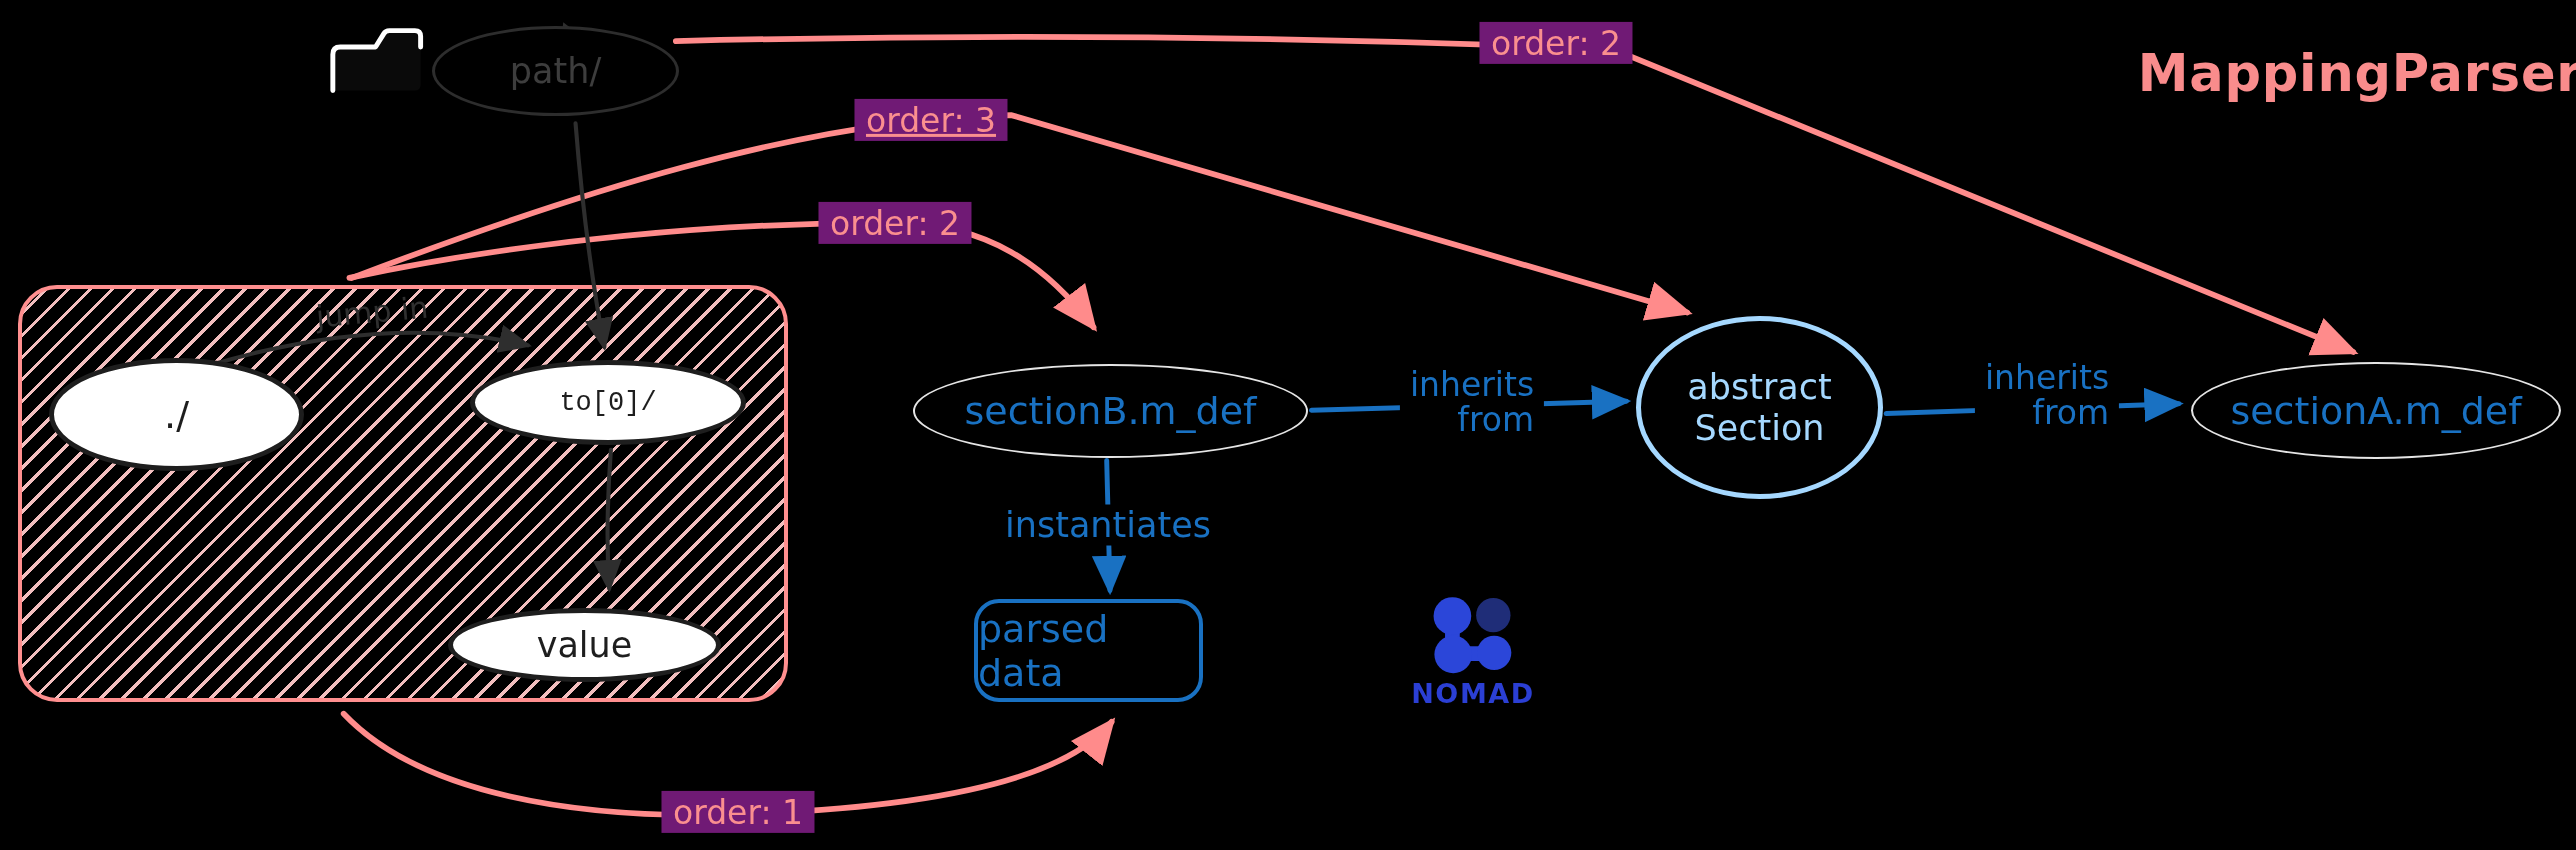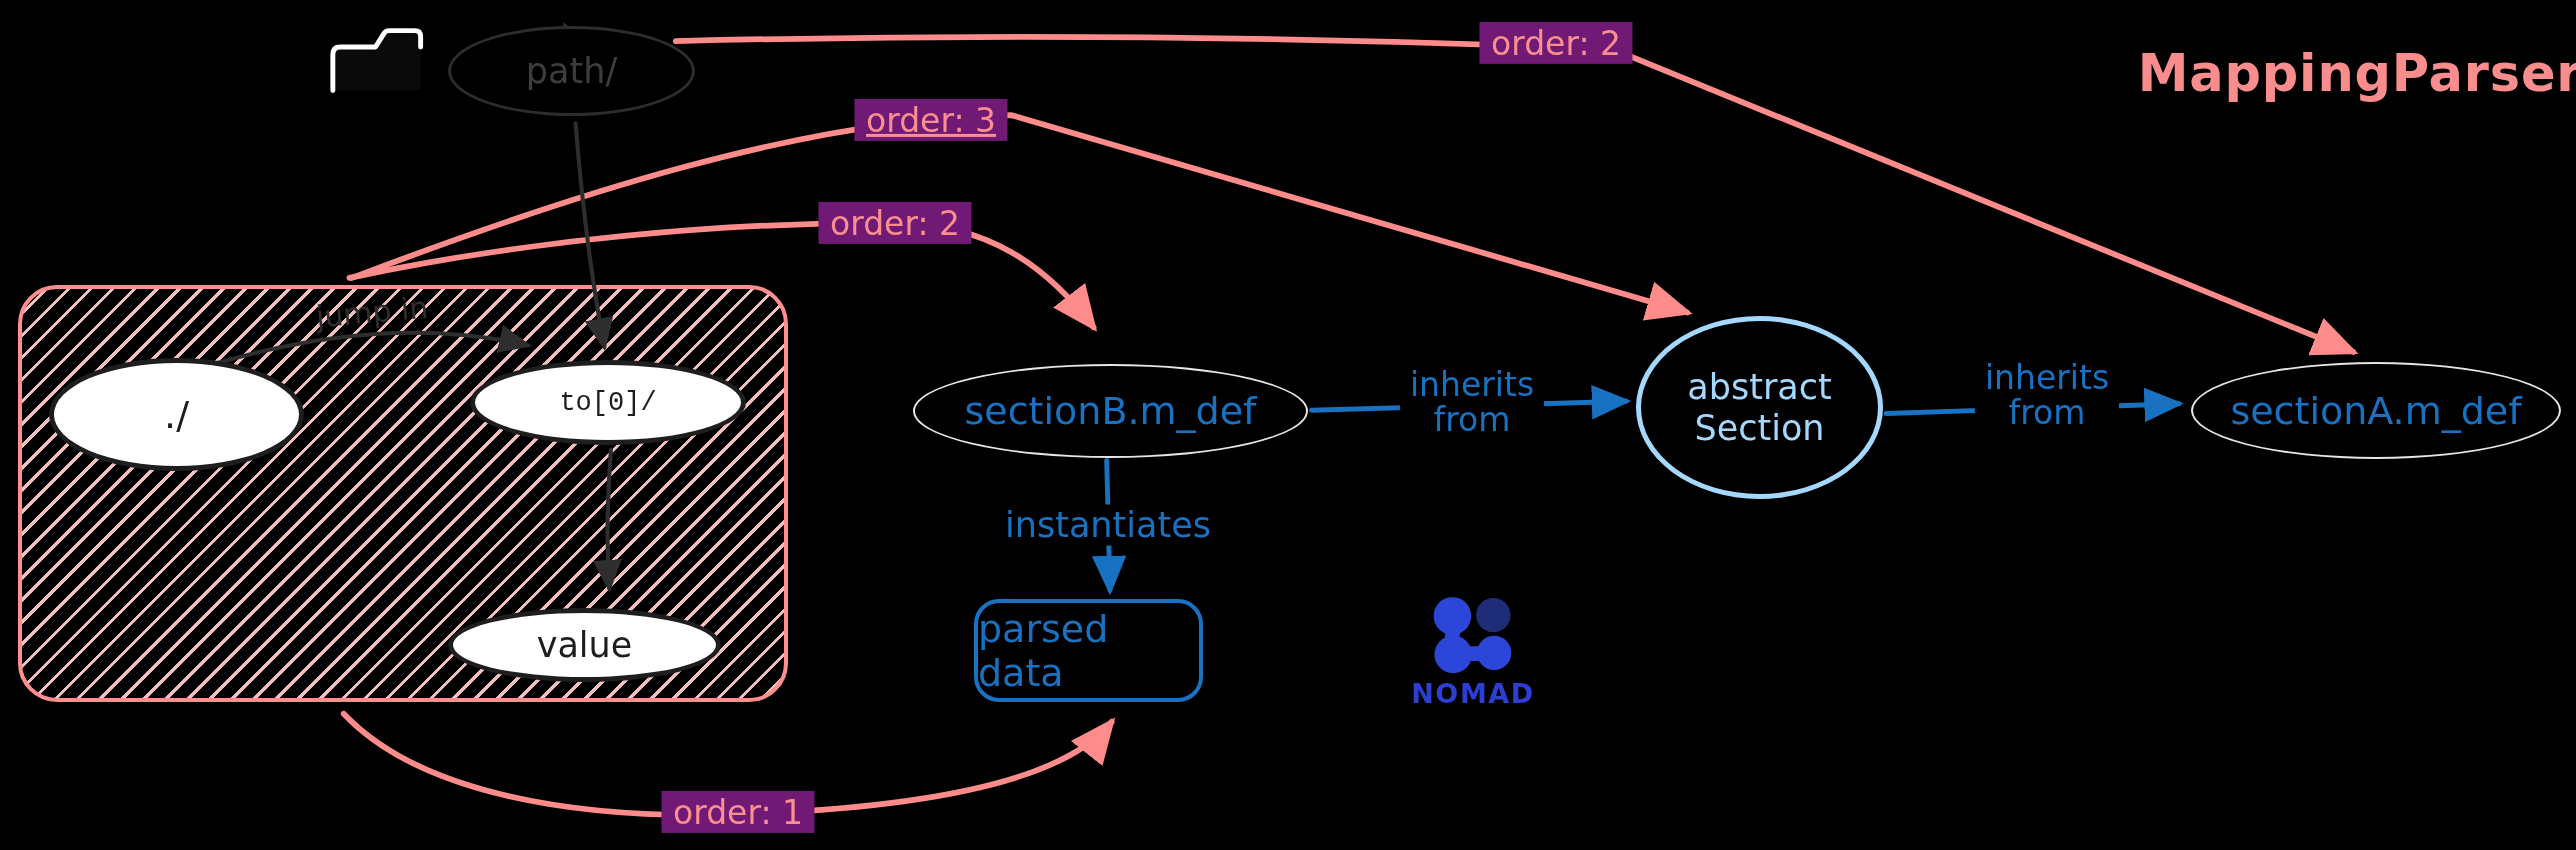--- a/index.html
+++ b/index.html
@@ -30,21 +30,21 @@
     background:repeating-linear-gradient(135deg,
       rgba(255,201,201,.95) 0px, rgba(255,201,201,.95) 3.3px,
       transparent 3.3px, transparent 15.6px);
   }
   
   .lbl{
     position:absolute;transform:translate(-50%,-50%);white-space:nowrap;
     font-size:33px;
   }
   .lbl.salmon{color:#fa8f8f;background:#701a75;padding:1.6px 11.5px;}
-  .lbl.bluetxt{color:#1971c2;background:#000;padding:1.6px 10px;text-align:center;line-height:1.08;}
+  .lbl.bluetxt{color:#1971c2;background:#000;padding:1.6px 10px;text-align:right;line-height:1.08;}
   .lbl.darktxt{color:#2f2f2f;background:transparent;font-size:30px;}
   .title{
     position:absolute;transform:translate(-50%,-50%);color:#f98c8c;
     font-size:51px;font-weight:600;letter-spacing:0.8px;white-space:nowrap;
   }
   .nomad-text{
     position:absolute;transform:translate(-50%,-50%);color:#2b3fd4;
     font-size:27px;font-weight:800;letter-spacing:1.6px;white-space:nowrap;
   }
   .fs42{font-size:35px;} .fs46{font-size:38px;} .fs48{font-size:27px;font-family:Liberation Mono, monospace;}
@@ -82,21 +82,21 @@
     <path d="M 1595 499 L 1978 488" fill="none" stroke="#1971c2" stroke-width="6" stroke-linecap="round" marker-end="url(#ah-b)"></path>
     <path d="M 2294 503 L 2650 491" fill="none" stroke="#1971c2" stroke-width="6" stroke-linecap="round" marker-end="url(#ah-b)"></path>
     <path d="M 1346 560 L 1350 718" fill="none" stroke="#1971c2" stroke-width="6" stroke-linecap="round" marker-end="url(#ah-b)"></path>
   </svg>
 
   <svg class="abs" style="left:323px;top:15px;" width="105" height="78" viewBox="0 0 128 95">
     <path d="M 12 92 L 12 48 Q 12 39 21 39 L 64 39 L 74 23 Q 76 19 81 19 L 112 19 Q 119 19 119 26 L 119 85 Q 119 92 112 92 Z" fill="#0a0a0a"></path>
     <path d="M 12 92 L 12 48 Q 12 39 21 39 L 64 39 L 74 23 Q 76 19 81 19 L 112 19 Q 119 19 119 26 L 119 39" fill="none" stroke="#ffffff" stroke-width="6" stroke-linejoin="round" stroke-linecap="round"></path>
   </svg>
 
-  <div class="node ghost fs42" style="left:448px;top:25.5px;width:247px;height:90px;">
+  <div class="node ghost fs42" style="left:432px;top:25.5px;width:247px;height:90px;">
     <span>path/</span>
   </div>
 
   <div class="node inkfill fs46" style="left:49px;top:358px;width:255px;height:113px;">
     <span>./</span>
   </div>
 
   <div class="node inkfill fs48" style="left:470px;top:360px;width:276px;height:85px;">
     <span>to[0]/</span>
   </div>

